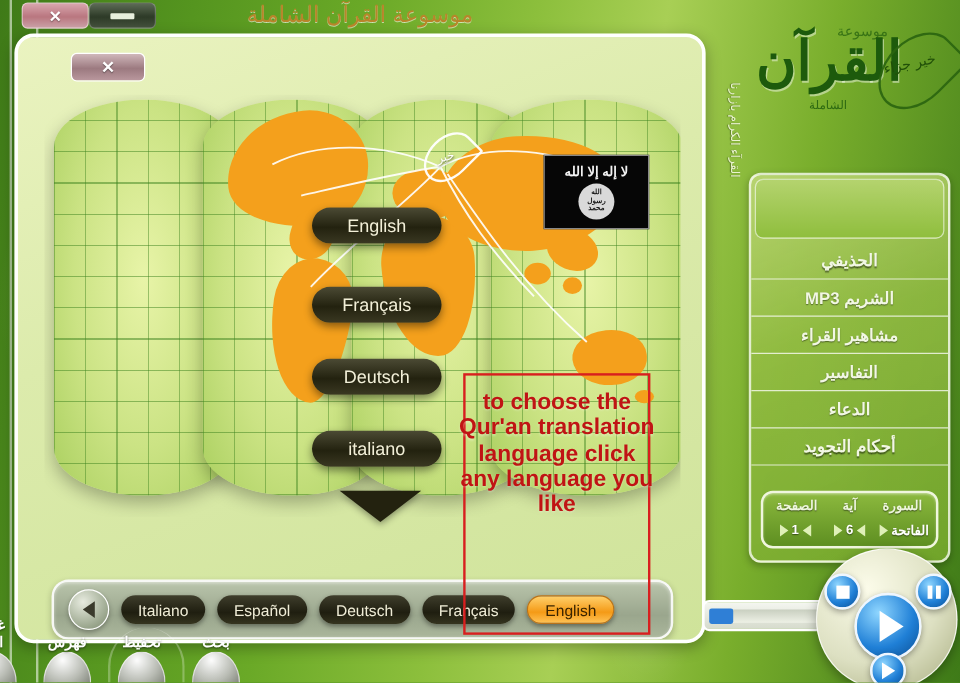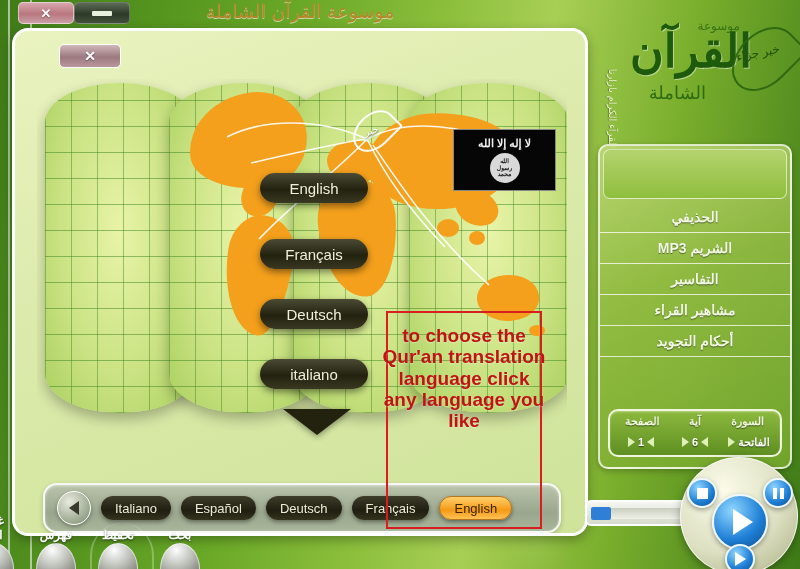--- a/index.html
+++ b/index.html
@@ -53,36 +53,36 @@
     z-index:20;
   }
   
   #logo { position:absolute; right:8px; top:16px; width:190px; height:112px; z-index:25; }
   #logo .l-top { position:absolute; right:52px; top:3px; font-size:12px; color:#2f6b12; direction:rtl; letter-spacing:1px; opacity:.85; }
   #logo .l-main {
     position:absolute; right:40px; top:12px; font-size:46px; font-weight:bold;
     color:#1d5a0c; direction:rtl; text-shadow:1px 1px 0 rgba(255,255,255,0.45);
     line-height:1;
   }
-  #logo .l-sub { position:absolute; right:86px; top:66px; font-size:18px; color:#2f6b12; direction:rtl; }
+  #logo .l-sub { position:absolute; right:86px; top:66px; font-size:10px; color:#2f6b12; direction:rtl; }
   #logo .drop {
     position:absolute; right:2px; top:6px; width:52px; height:74px;
     border:2px solid #2a6410;
     border-radius:50% 4% 50% 50%;
     transform:rotate(45deg);
     opacity:.9;
   }
   #logo .drop-in {
     position:absolute; right:12px; top:30px; font-size:12px; color:#215008;
     direction:rtl; transform:rotate(-12deg);
   }
 
   
   #sidebar {
-    position:absolute; right:8px; top:144px; width:194px; height:325px;
+    position:absolute; right:8px; top:144px; width:168px; height:325px;
     border:2px solid rgba(255,255,255,0.75); border-radius:10px;
     background:linear-gradient(160deg, rgba(190,215,120,0.88), rgba(150,190,70,0.82) 40%, rgba(120,170,45,0.85));
     box-shadow:0 2px 6px rgba(0,0,0,0.25);
     z-index:22; overflow:hidden;
   }
   #sidebar .sb-head {
     height:50px; margin:3px; border-radius:7px;
     background:linear-gradient(#b4d36e,#8fbe3d);
     border:1px solid rgba(255,255,255,0.6);
   }
@@ -221,21 +221,21 @@
   .lang-pill.ar { direction:rtl; font-weight:bold; }
   #arrow-down {
     position:absolute; left:268px; top:378px; width:0; height:0; z-index:6;
     border-left:34px solid transparent; border-right:34px solid transparent;
     border-top:26px solid #23220f;
     filter:drop-shadow(0 2px 3px rgba(0,0,0,.4));
   }
 
   
   #banner {
-    position:absolute; left:438px; top:98px; width:103px; height:62px;
+    position:absolute; left:438px; top:98px; width:88px; height:62px;
     background:#060606; border:1px solid #888;
     z-index:7; display:flex; flex-direction:column; align-items:center;
     justify-content:center; gap:3px;
   }
   #banner .b-top { color:#f2f2f2; font-size:11px; direction:rtl; font-weight:bold; }
   #banner .b-seal {
     width:30px; height:30px; border-radius:50%;
     background:#d9d9d9; color:#1a1a1a; font-size:6px; direction:rtl;
     display:flex; flex-direction:column; align-items:center; justify-content:center;
     line-height:1.15; font-weight:bold;
@@ -370,22 +370,23 @@
     <div class="drop"></div>
     <div class="drop-in">خير جزاء</div>
   </div>
 
   <div id="side-caption">القرآء الكرام بازارنا</div>
 
   <div id="sidebar">
     <div class="sb-head"></div>
     <div class="sb-item">الحذيفي</div>
     <div class="sb-item">الشريم   MP3</div>
+    <div class="sb-item">مشاهير القراء</div>
     <div class="sb-item">التفاسير</div>
-    <div class="sb-item">مشاهير القراء</div>
+    <div class="sb-item">الدعاء</div>
     <div class="sb-item">أحكام التجويد</div>
 
     <div id="navbox">
       <div class="nv-labels">
         <span>السورة</span>
         <span>آية</span>
         <span>الصفحة</span>
       </div>
       <div class="nv-vals">
         <div class="grp">

